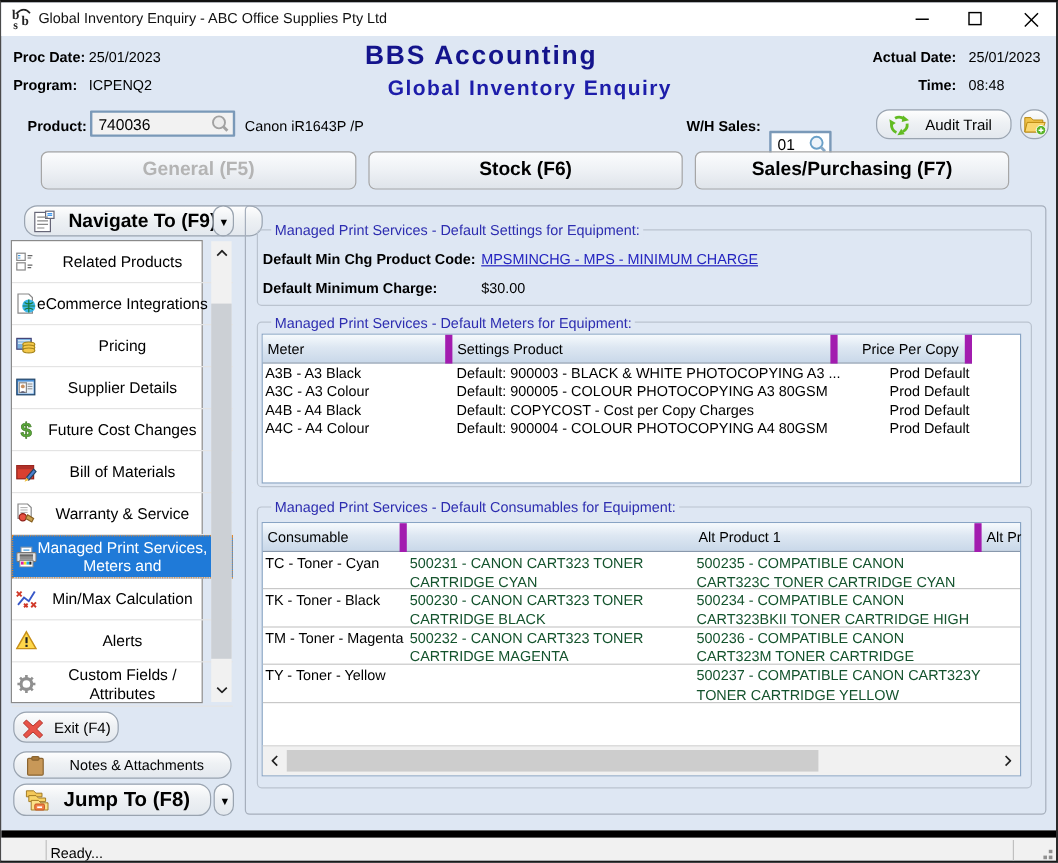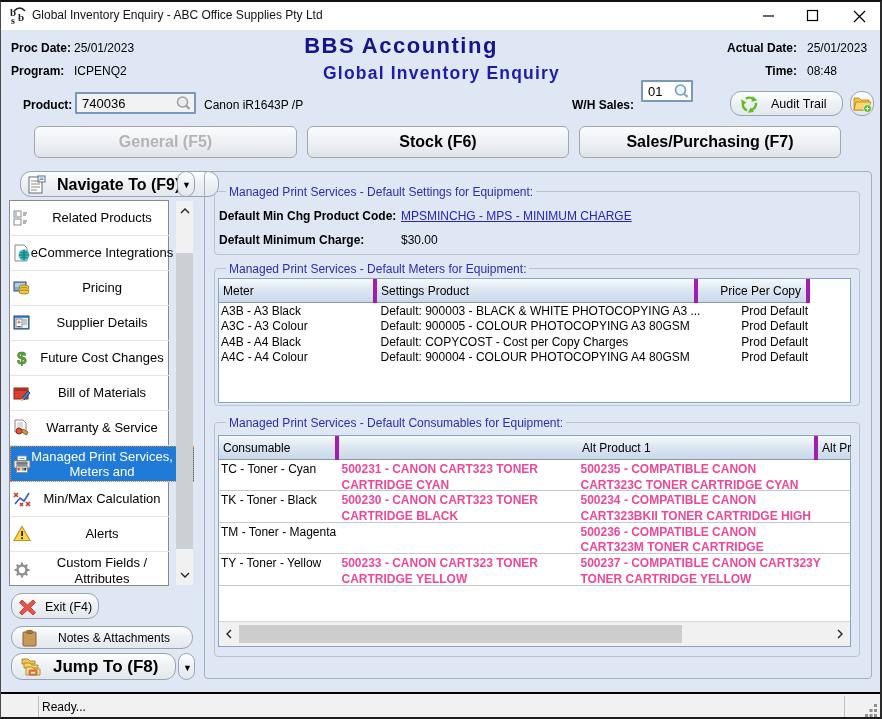--- a/index.html
+++ b/index.html
@@ -47,27 +47,27 @@
 
 #mainpanel { position:absolute; left:203px; top:169px; width:668px; height:508px;
   border:1px solid #a6afbc; border-radius:4px; }
 .fieldset { position:absolute; border:1px solid #bac3cf; border-radius:4px; }
 .fstitle { position:absolute; top:-7px; left:11px; background:#dee7f3; padding:0 3px;
   color:#2d2db0; font-size:12px; white-space:nowrap; }
 .grid { position:absolute; background:#fff; border:1px solid #88a4c4; }
 .ghead { position:absolute; left:0; top:0; right:0; height:24px;
   background:linear-gradient(#f6fafd,#dde7f2 45%,#c9d8e9);
   border-bottom:1px solid #8898ac; }
-.gcol { position:absolute; top:0; height:24px; border-right:4px solid #a21caf;
+.gcol { position:absolute; top:0; height:24px; border-right:6px solid #a21caf;
   font-size:12px; color:#000; padding:5px 5px 0 4px; white-space:nowrap; overflow:hidden; }
-.blue { color:#ec4899;font-weight:bold; }
+.blue { color:#14532d; }
 .cell { position:absolute; line-height:15.5px; }
 
 #statusbar { position:absolute; left:0; top:690px; width:879px; height:26px;
-  background:#f1f1f1; border-top:2px solid #000000; }
+  background:#f1f1f1; border-top:6px solid #000000; }
 </style>
 </head>
 <body>
 
 <div id="titlebar">
   <svg class="abs" style="left:9px;top:5px" width="18" height="18" viewBox="0 0 18 18">
     <text x="0" y="9" font-size="11" font-weight="bold" fill="#222" font-family="Liberation Serif">b</text>
     <text x="8" y="14" font-size="11" font-weight="bold" fill="#222" font-family="Liberation Serif">b</text>
     <text x="1" y="17" font-size="10" font-weight="bold" fill="#222" font-family="Liberation Serif">s</text>
     <path d="M4 4 Q10 -2 15 4" fill="none" stroke="#222" stroke-width="1.4"></path>
@@ -98,21 +98,21 @@
 <div class="abs blb" style="left:22px;top:96px">Product:</div>
 <div class="sinput" style="left:74px;top:90px;width:121px;height:22px">
   <span style="position:absolute;left:5px;top:2px;font-size:13px">740036</span>
   <svg style="position:absolute;right:2px;top:1px" width="17" height="17" viewBox="0 0 17 17">
     <circle cx="7.5" cy="7" r="5" fill="#ececec" stroke="#a2a2a2" stroke-width="1.6"></circle>
     <line x1="11" y1="10.5" x2="14.5" y2="14" stroke="#a2a2a2" stroke-width="2.4"></line>
   </svg>
 </div>
 <div class="abs" style="left:203px;top:96px">Canon iR1643P /P</div>
 <div class="abs blb" style="left:571px;top:96px">W/H Sales:</div>
-<div class="sinput" style="left:640px;top:78px;width:52px;height:22px;background:#fff">
+<div class="sinput" style="left:640px;top:107px;width:52px;height:22px;background:#fff">
   <span style="position:absolute;left:5px;top:2px;font-size:13px">01</span>
   <svg style="position:absolute;right:1px;top:1px" width="17" height="17" viewBox="0 0 17 17">
     <circle cx="7.5" cy="7" r="5" fill="#eef4fa" stroke="#6aa0c8" stroke-width="1.6"></circle>
     <line x1="11" y1="10.5" x2="14.5" y2="14" stroke="#88aac8" stroke-width="2.4"></line>
   </svg>
 </div>
 <div class="btn" style="left:729px;top:89px;width:113px;height:25px">
   <svg style="position:absolute;left:9px;top:3px" width="19" height="19" viewBox="0 0 20 20">
     <g fill="none" stroke="#62bb22" stroke-width="2.5">
       <path d="M6.2 3.8 A7 7 0 0 1 14.2 4.6"></path>
@@ -332,25 +332,25 @@
     <span class="cell blue" style="left:122.5px;top:2px">500231 - CANON CART323 TONER<br>CARTRIDGE CYAN</span>
     <span class="cell blue" style="left:361.5px;top:2px">500235 - COMPATIBLE CANON<br>CART323C TONER CARTRIDGE CYAN</span>
   </div>
   <div class="abs" style="left:0;top:55.4px;width:631px;height:31.4px;border-bottom:1px solid #c8c8c8">
     <span class="cell" style="left:2px;top:2px">TK - Toner - Black</span>
     <span class="cell blue" style="left:122.5px;top:2px">500230 - CANON CART323 TONER<br>CARTRIDGE BLACK</span>
     <span class="cell blue" style="left:361.5px;top:2px">500234 - COMPATIBLE CANON<br>CART323BKII TONER CARTRIDGE HIGH</span>
   </div>
   <div class="abs" style="left:0;top:86.8px;width:631px;height:31.4px;border-bottom:1px solid #c8c8c8">
     <span class="cell" style="left:2px;top:2px">TM - Toner - Magenta</span>
+    <span class="cell blue" style="left:122.5px;top:2px">500232 - CANON CART323 TONER<br>CARTRIDGE MAGENTA</span>
     <span class="cell blue" style="left:361.5px;top:2px">500236 - COMPATIBLE CANON<br>CART323M TONER CARTRIDGE</span>
   </div>
   <div class="abs" style="left:0;top:118.2px;width:631px;height:31.4px;border-bottom:1px solid #c8c8c8">
     <span class="cell" style="left:2px;top:2px">TY - Toner - Yellow</span>
-    <span class="cell blue" style="left:122.5px;top:2px">500233 - CANON CART323 TONER<br>CARTRIDGE YELLOW</span>
     <span class="cell blue" style="left:361.5px;top:2px">500237 - COMPATIBLE CANON CART323Y<br>TONER CARTRIDGE YELLOW</span>
   </div>
 
   <div class="abs" style="left:0;top:185px;width:631px;height:25px;background:#f1f1f1;border-top:1px solid #d6d6d6">
     <div class="sbarrow" style="left:2px;top:3px;width:16px;height:18px">
         <svg width="6" height="10">
           <path d="M5 1 L1 5 L5 9" fill="none" stroke="#222" stroke-width="1.4"></path>
         </svg>
       </div>
     <div class="abs" style="left:20px;top:3px;width:443px;height:18px;background:#cdcdcd"></div>

